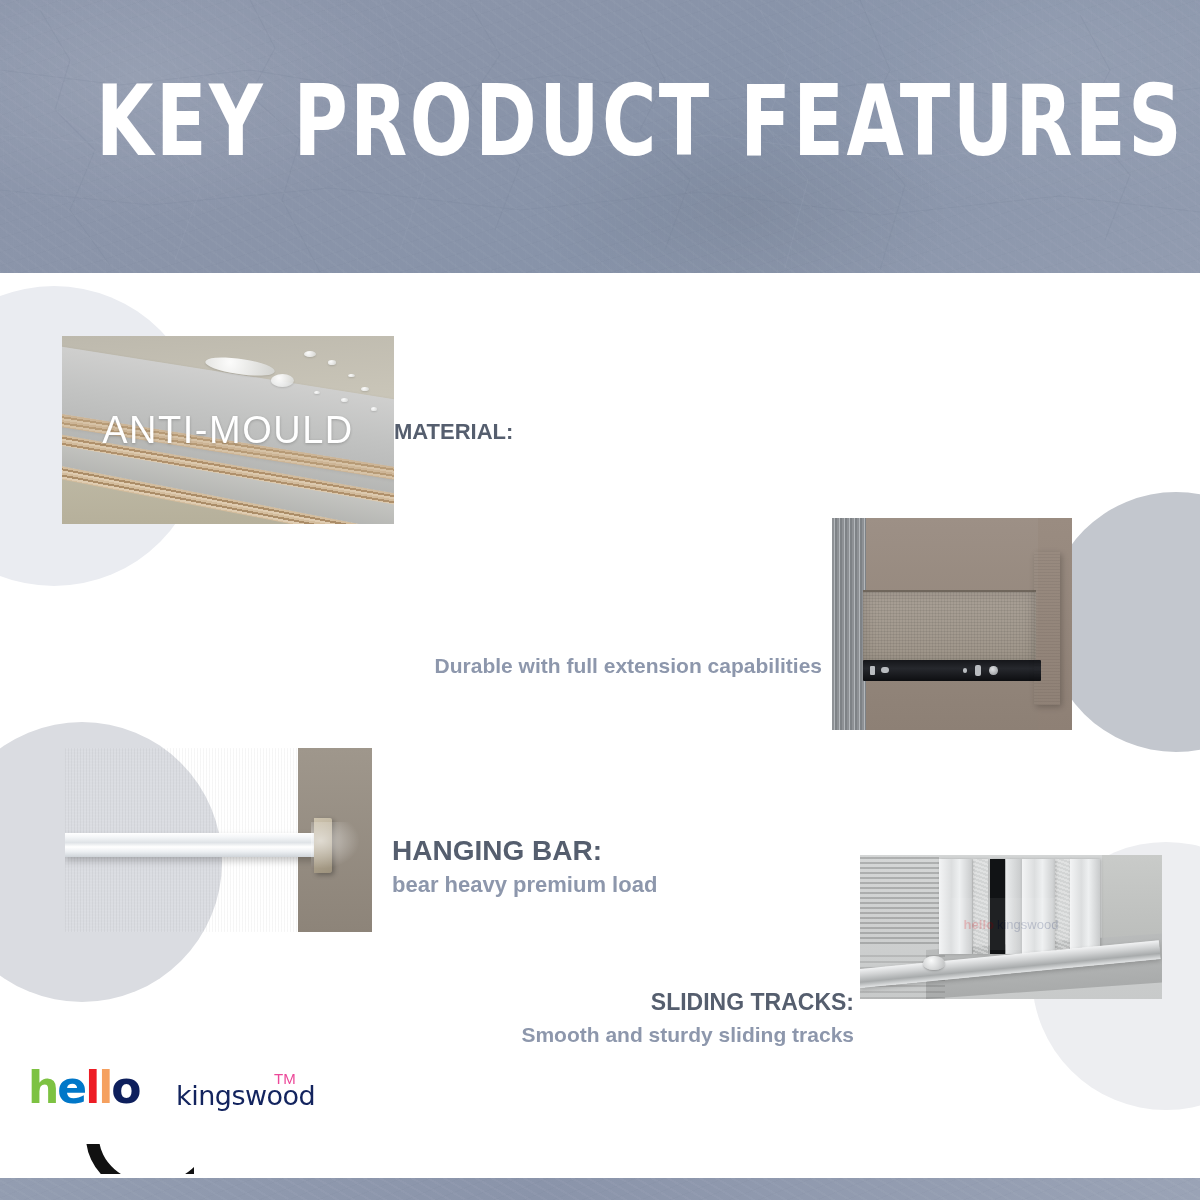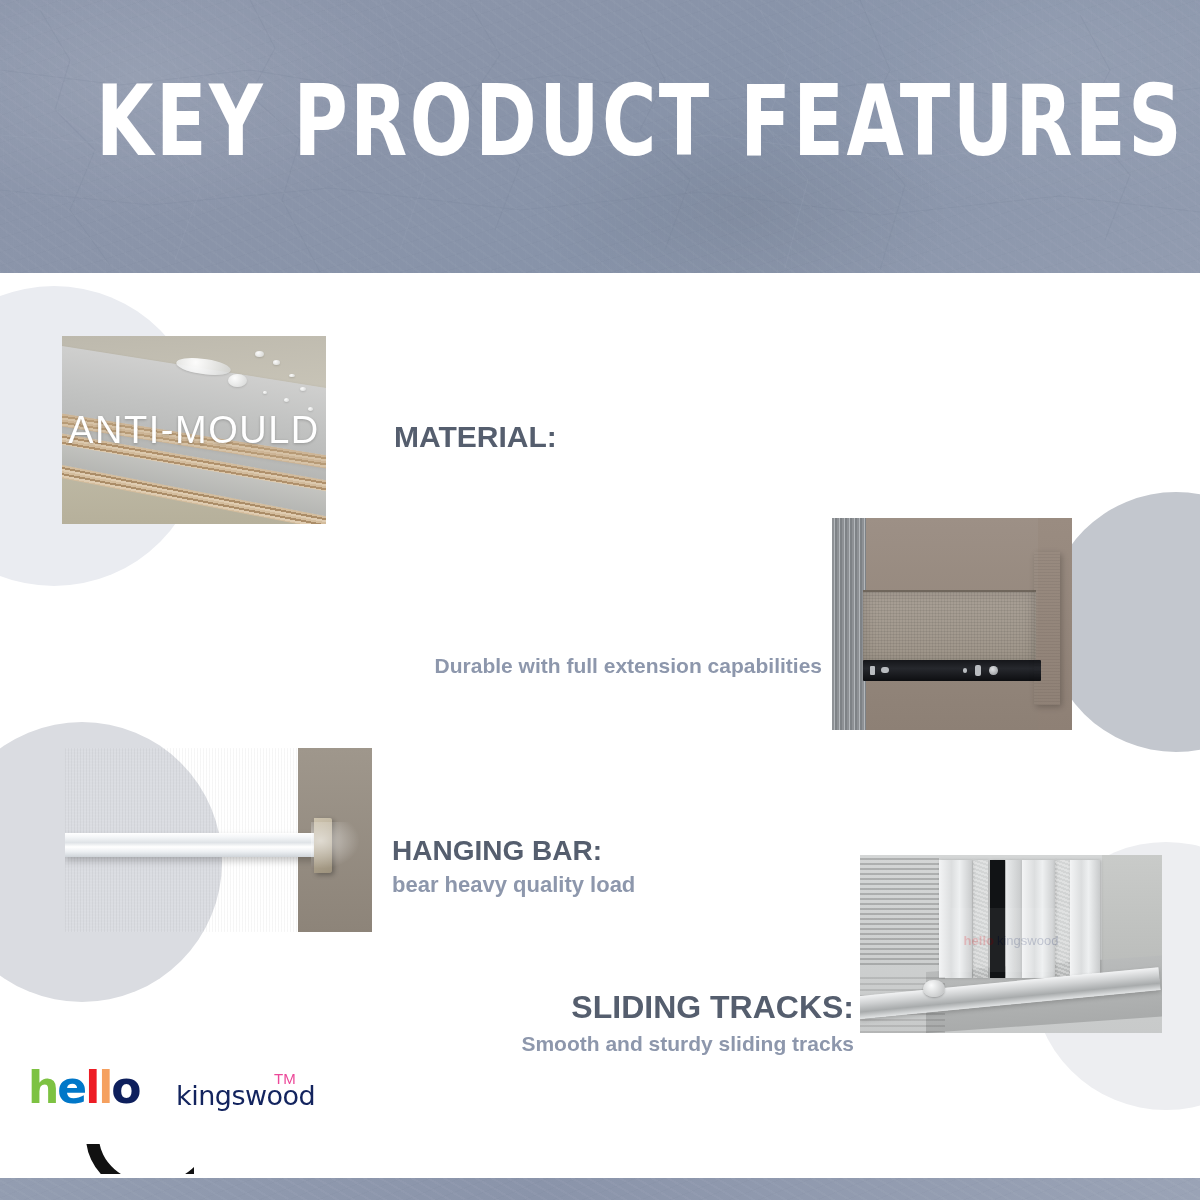--- a/index.html
+++ b/index.html
@@ -60,21 +60,21 @@
   .circle{ position:absolute; border-radius:50%; }
   .c1{ left:-96px;  top:286px; width:300px; height:300px; background:#eaecf1; }
   .c2{ left:1046px; top:492px; width:260px; height:260px; background:#c3c7ce; }
   .c3{ left:-58px;  top:722px; width:280px; height:280px; background:#dadce1; }
   .c4{ left:1032px; top:842px; width:268px; height:268px; background:#edeef1; }
 
   
   .photo{ position:absolute; overflow:hidden; }
 
   
-  .p1{ left:62px; top:336px; width:264px; height:188px;
+  .p1{ left:62px; top:336px; width:332px; height:188px;
        background:linear-gradient(175deg,#bdb9ad 0%,#c9c5b8 40%,#bfbaac 100%); }
   .p1 .floor{ position:absolute; left:0; bottom:0; width:100%; height:46%;
       background:linear-gradient(180deg,#c2bda9,#b6b09b); }
   .p1 .sheet{ position:absolute; transform-origin:left center; }
   .p1 .s-top{ left:-6%; top:4%; width:118%; height:40%;
       background:linear-gradient(180deg,#cfcfce 0%,#c2c3c2 55%,#b9bab9 100%);
       transform:rotate(9deg); box-shadow:0 3px 5px rgba(0,0,0,.18); }
   .p1 .s-topedge{ left:-6%; top:40%; width:118%; height:7%;
       background:repeating-linear-gradient(180deg,#cdb596 0 2px,#b79b77 2px 4px,#d6c2a6 4px 6px);
       transform:rotate(9deg); }
@@ -149,21 +149,21 @@
   .p3 .bar{ position:absolute; left:0; top:46%; width:83%; height:13%;
       background:linear-gradient(180deg,#ffffff 0%,#f3f5f7 18%,#dfe3e7 40%,#ffffff 58%,#eceff2 78%,#cfd4d9 100%);
       box-shadow:0 4px 7px rgba(0,0,0,.22); }
   .p3 .bracket{ position:absolute; left:81%; top:38%; width:6%; height:30%;
       background:linear-gradient(150deg,#cdc3ae,#9c917c);
       border-radius:0 2px 3px 0; box-shadow:2px 2px 5px rgba(0,0,0,.3); }
   .p3 .glow{ position:absolute; left:80%; top:40%; width:16%; height:26%;
       background:radial-gradient(ellipse at 20% 40%, rgba(255,255,255,.55), transparent 70%); }
 
   
-  .p4{ left:860px; top:855px; width:302px; height:178px;
+  .p4{ left:860px; top:855px; width:302px; height:144px;
        background:linear-gradient(180deg,#d4d6d6,#c8caca); }
   .p4 .backwall{ position:absolute; left:0; top:0; width:26%; height:62%;
       background:linear-gradient(180deg,#5f6468 0%,#7b8083 48%,#e9ebec 49%,#e4e6e7 100%);
       background-image:repeating-linear-gradient(0deg,rgba(0,0,0,.18) 0 2px,transparent 2px 5px); }
   .p4 .room{ position:absolute; left:80%; top:0; width:20%; height:72%;
       background:linear-gradient(180deg,#c9cbc9,#b9bbb9); }
   .p4 .slat{ position:absolute; top:3%; height:66%;
       background:linear-gradient(90deg,#f3f4f5 0%,#dcdedf 38%,#eef0f1 62%,#c9cbcc 100%);
       box-shadow:1px 0 3px rgba(0,0,0,.18); }
   .p4 .slat.a{ left:26%; width:11%; }
@@ -191,33 +191,33 @@
       opacity:.20; display:flex; align-items:center; justify-content:center; gap:3px;
       font-size:13px; font-weight:700; font-family:"Liberation Sans",sans-serif;
       background:rgba(255,255,255,.30); }
 
   
   .tblock{ position:absolute; }
   .tblock .head{ color:#555e6e; font-weight:700; line-height:1.04; }
   .tblock .body{ color:#8d97ac; font-weight:700; line-height:1.22; }
 
   .t1{ left:394px; top:421px; width:440px; }
-  .t1 .head{ font-size:30px; }
+  .t1 .head{ font-size:22px; }
   .t1 .body{ font-size:22px; margin-top:8px; }
 
   .t2{ left:376px; top:646px; width:446px; text-align:right; }
   .t2 .head{ font-size:32px; }
   .t2 .body{ font-size:21px; margin-top:7px; }
 
   .t3{ left:392px; top:836px; width:420px; }
   .t3 .head{ font-size:28px; }
   .t3 .body{ font-size:22px; margin-top:7px; }
 
   .t4{ left:436px; top:991px; width:418px; text-align:right; }
-  .t4 .head{ font-size:32px; }
+  .t4 .head{ font-size:23px; }
   .t4 .body{ font-size:21px; margin-top:7px; }
 
   
   .logo{ position:absolute; left:28px; top:1068px; width:270px; height:90px; }
   .logo .word{ position:absolute; left:0; top:0; display:flex; align-items:flex-end; }
   .logo .word span{
     font-family:"DejaVu Sans",sans-serif; font-weight:700; font-size:44px; line-height:.92;
     letter-spacing:-2px;
   }
   .logo .l-h{ color:#7DC242; }
@@ -322,21 +322,21 @@
   <div class="wallA"></div>
   <div class="wallB"></div>
   <div class="bar"></div>
   <div class="bracket"></div>
   <div class="glow"></div>
 </div>
 
 <div class="tblock t3">
   <div class="head">HANGING BAR:</div>
   <div class="body">
-    <div>bear heavy quality load</div>
+    <div>bear heavy premium load</div>
   </div>
 </div>
 
 <div class="photo p4">
   <div class="backwall"></div>
   <div class="room"></div>
   <div class="floorpl"></div>
   <div class="slat a"></div>
   <div class="slat b"></div>
   <div class="slat c"></div>

